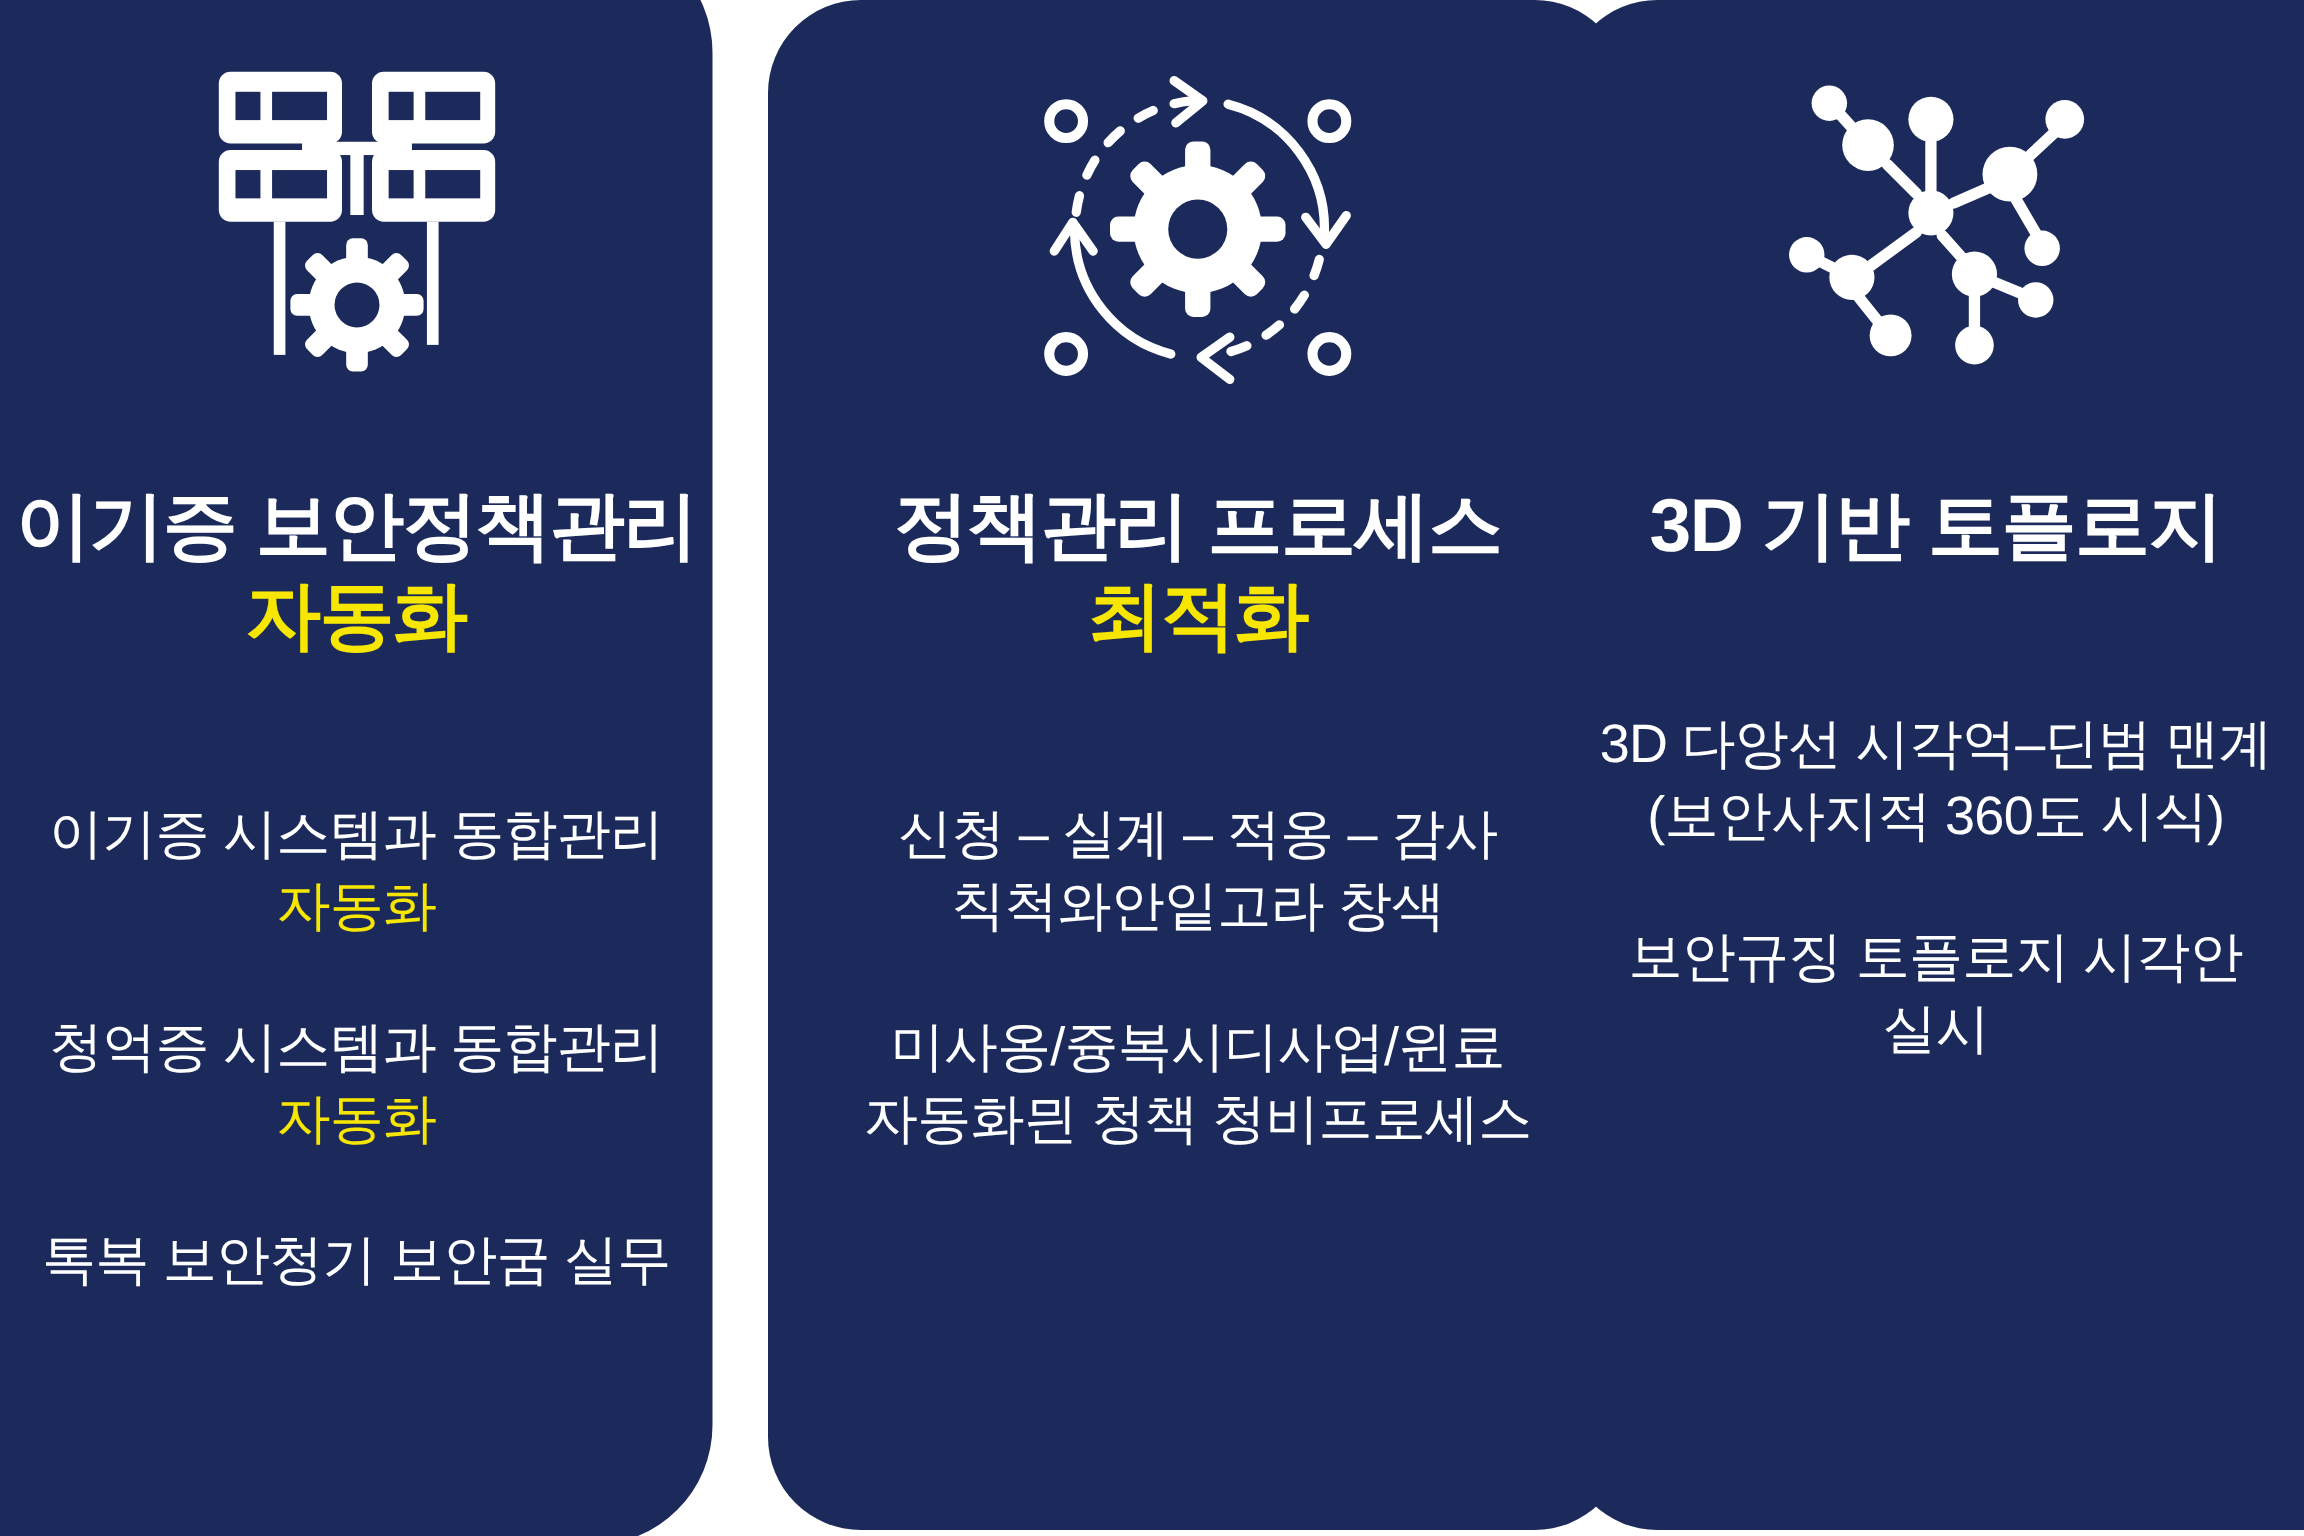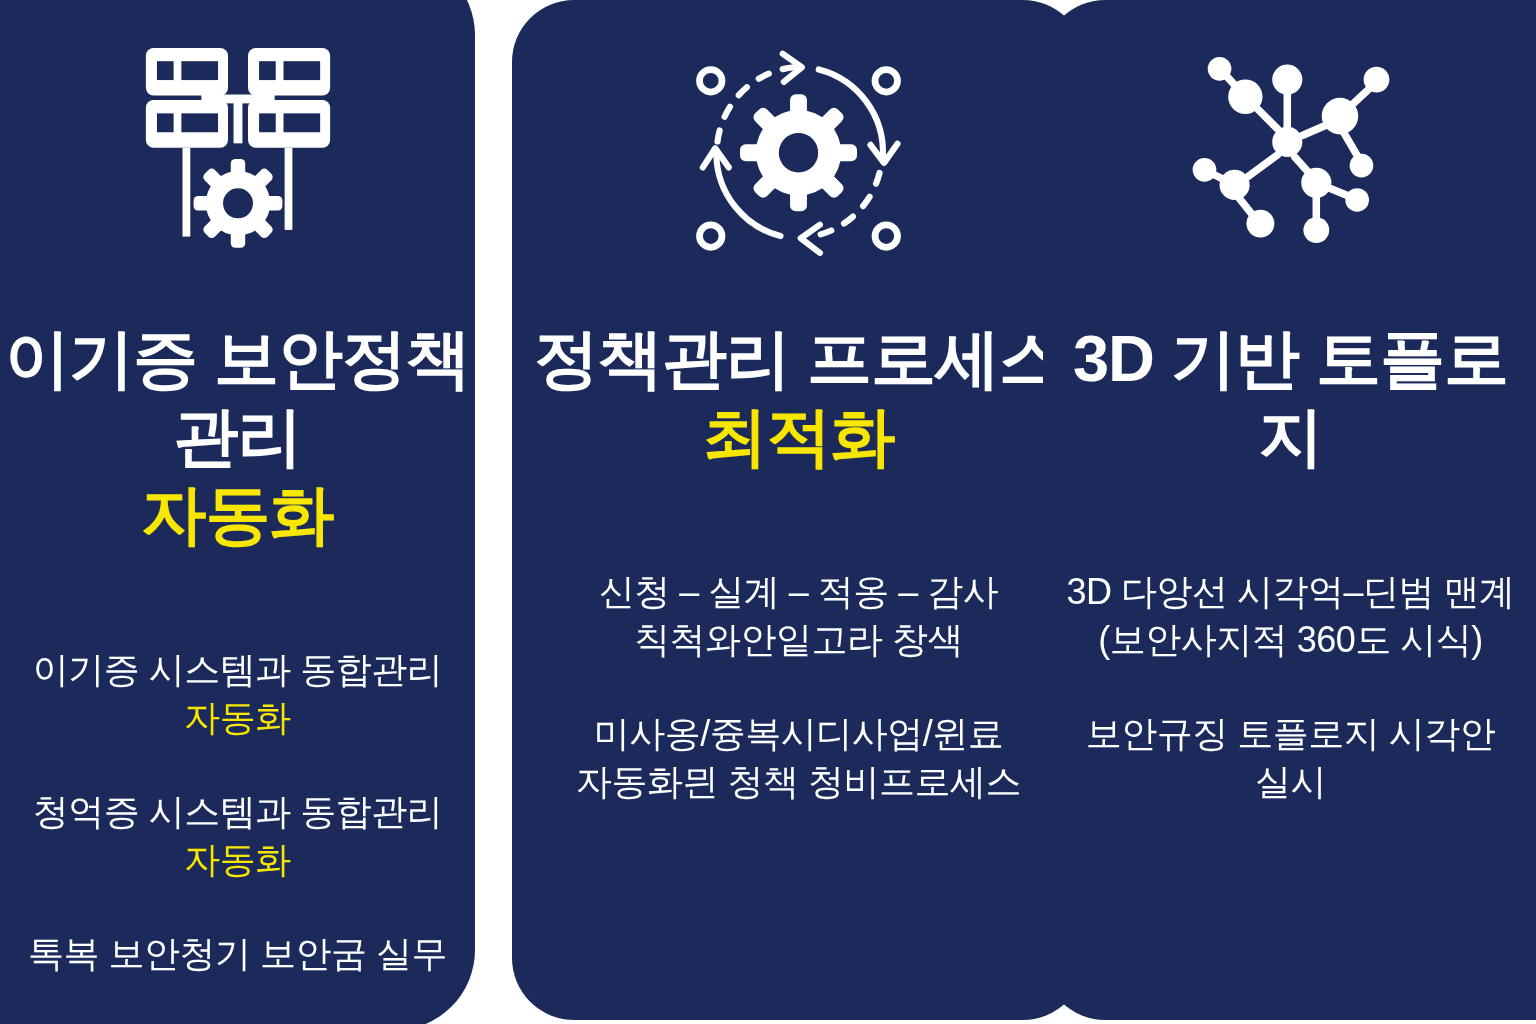--- a/index.html
+++ b/index.html
@@ -47,21 +47,21 @@
 
   .icon-wrap {
     margin: 40px auto 0;
     height: 220px;
     display: flex;
     align-items: center;
     justify-content: center;
   }
   .title {
     margin-top: 60px;
-    font-size: 65px;
+    font-size: 50px;
     font-weight: 800;
     line-height: 1.2;
     letter-spacing: -1px;
     color: #ffffff;
   }
   .title .accent { color: #f7e600; }
 
   .body-block { margin-top: 92px; }
   .para {
     margin-bottom: 46px;

